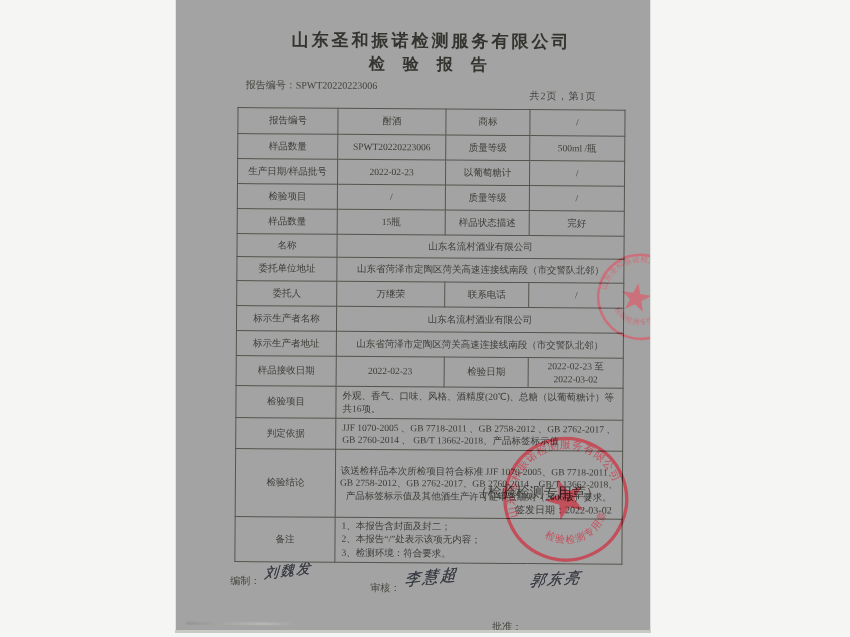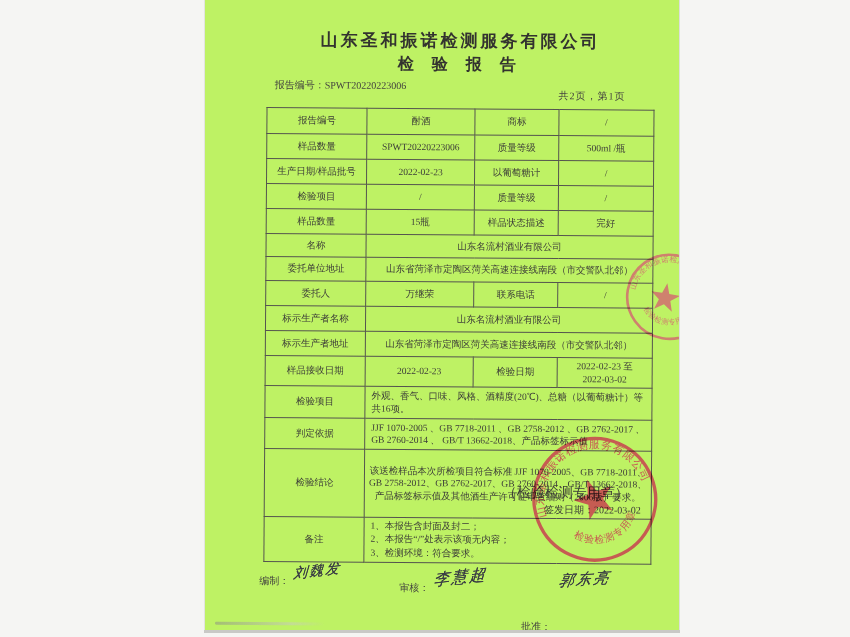--- a/index.html
+++ b/index.html
@@ -3,22 +3,22 @@
 <meta charset="utf-8">
 <style>
   html,body{margin:0;padding:0;}
   body{
     width:850px;height:637px;overflow:hidden;position:relative;
     background:#f5f5f3;
     font-family:"Liberation Serif", serif;
     color:#3f3f3d;
   }
   .page{
-    position:absolute;left:204px;top:0;width:474px;height:630px;
-    background:#bef264;
+    position:absolute;left:175px;top:0;width:474px;height:630px;
+    background:#a3a3a3;
     border-left:1px solid #e3e3e0;border-right:1px solid #dddddc;
     box-shadow:0 3px 0 #c9c9c6;
     overflow:hidden;
   }
   .doc{
     position:absolute;left:0;top:0;width:474px;height:630px;
     transform:rotate(0.4deg);transform-origin:60px 40px;
   }
   .company-name{
     position:absolute;left:62px;top:28px;width:387px;

